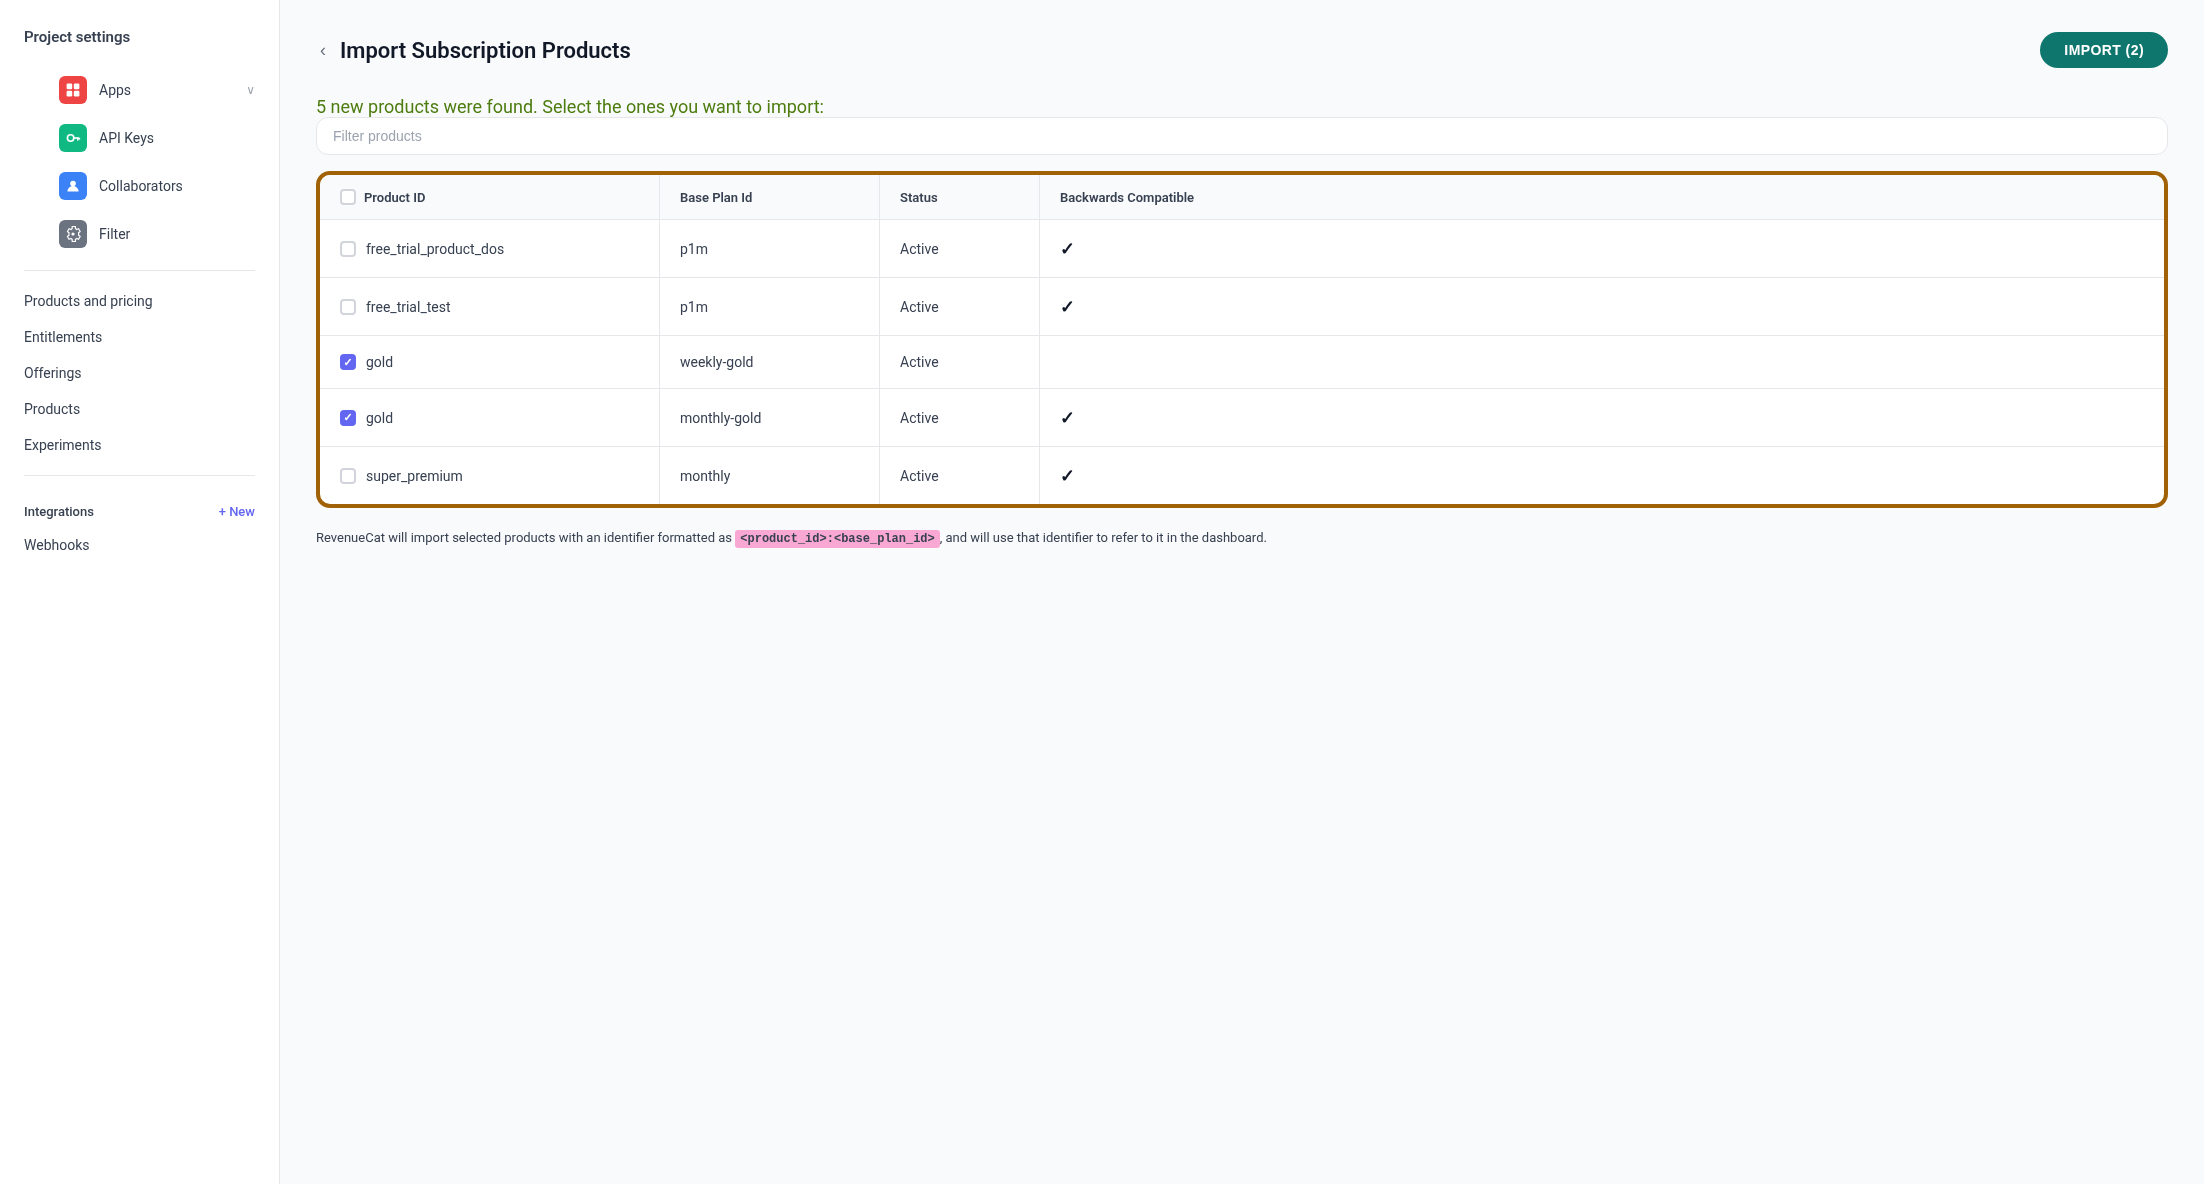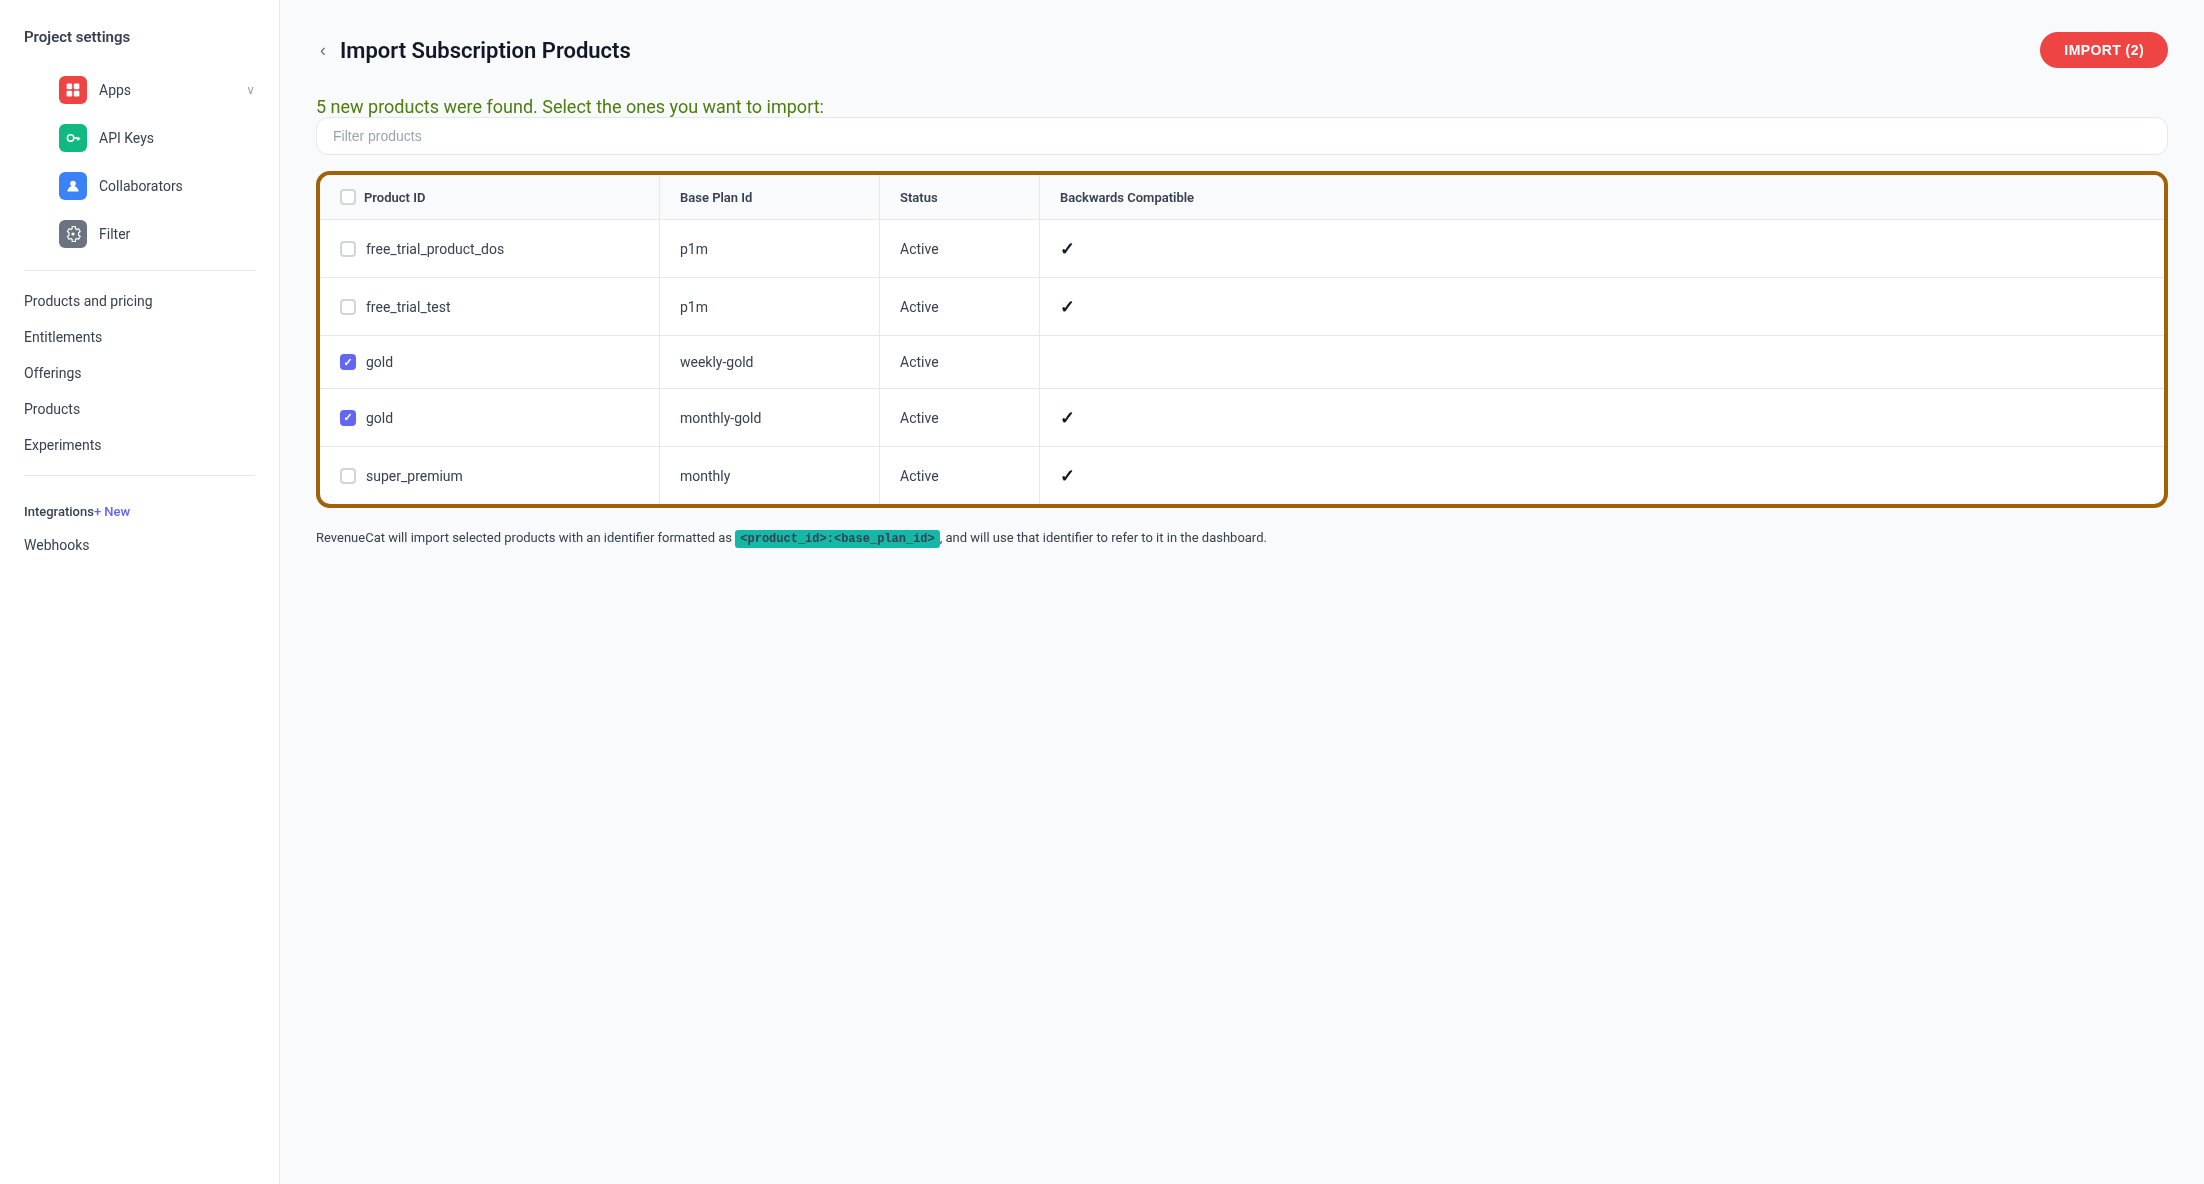--- a/index.html
+++ b/index.html
@@ -63,20 +63,21 @@
     }
     .sidebar-plain-item {
       padding: 10px 24px;
       font-size: 14px;
       color: #374151;
       cursor: pointer;
     }
     .sidebar-section-row {
       display: flex;
       align-items: center;
+      justify-content: space-between;
       padding: 16px 24px 8px;
     }
     .sidebar-section-row .section-label {
       font-size: 13px;
       color: #374151;
       font-weight: 500;
     }
     .sidebar-section-row .new-link {
       font-size: 13px;
       color: #6366f1;
@@ -114,21 +115,21 @@
       font-size: 18px;
       line-height: 1;
       padding: 4px;
     }
     .page-title {
       font-size: 22px;
       font-weight: 600;
       color: #111827;
     }
     .import-btn {
-      background: #ef4444;
+      background: #0f766e;
       color: #fff;
       border: none;
       border-radius: 24px;
       padding: 10px 24px;
       font-size: 14px;
       font-weight: 600;
       cursor: pointer;
       letter-spacing: 0.03em;
     }
 
@@ -229,21 +230,21 @@
 
     
     .footer-note {
       font-size: 13px;
       color: #374151;
       line-height: 1.6;
     }
     .footer-note code {
       font-family: 'Courier New', monospace;
       font-size: 12px;
-      background: #14b8a6;
+      background: #f9a8d4;
       padding: 2px 5px;
       border-radius: 3px;
       font-weight: 600;
     }
   </style>
 </head>
 <body>
 
 <aside class="sidebar">
   <div class="sidebar-title">Project settings</div>

